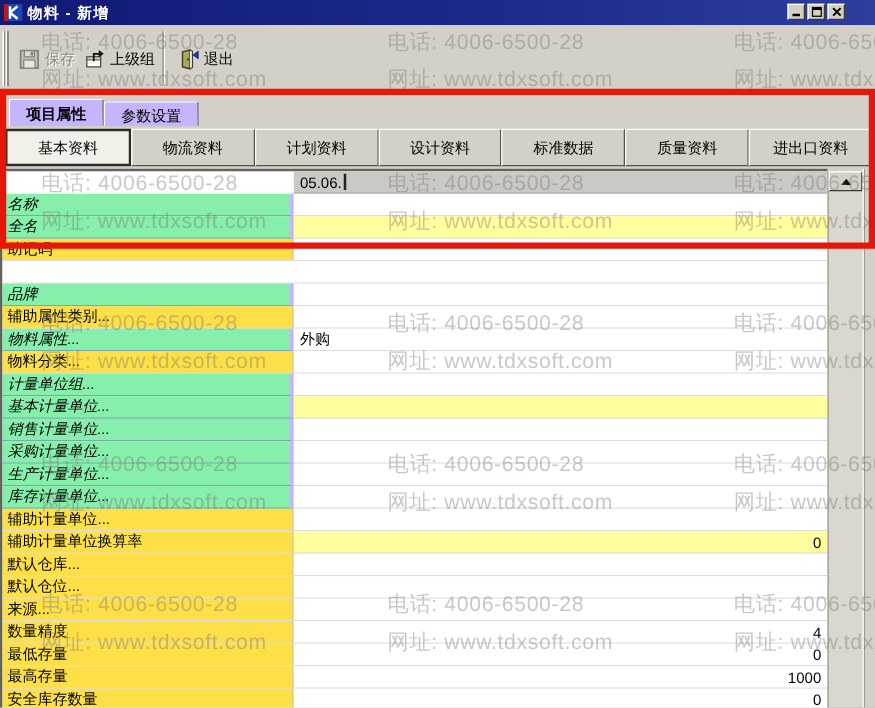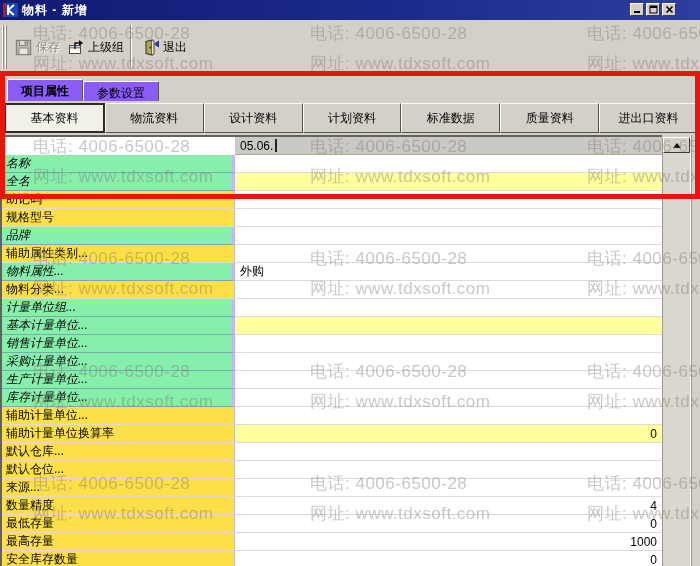--- a/index.html
+++ b/index.html
@@ -20,21 +20,21 @@
   .gripper { width:7px; height:44px; margin:2px 5px 0 2px;
              background:linear-gradient(90deg,#ffffff 0 1px,#8d8a84 1px 2px,transparent 2px 3px,#ffffff 3px 4px,#8d8a84 4px 5px,transparent 5px); }
   .tbtn { min-width:52px; height:46px; display:flex; flex-direction:row; align-items:center; gap:3px; padding-top:2px;
           font-size:12px; color:#000; background:transparent; border:none; }
   .tbtn .ticon { width:19px; height:19px; }
   .tbtn.disabled .tlabel { color:#8a8a86; text-shadow:1px 1px 0 rgba(255,255,255,.95); }
   .tsep { width:2px; height:42px; margin:2px 9px 0 6px; border-left:1px solid #8d8a84; border-right:1px solid #ffffff; }
 
   
   .tabrow { margin-top:7px; height:22px; display:flex; align-items:flex-end; padding-left:7px; position:relative; }
-  .tab { height:20px; padding:3px 13px 0; font-size:12px; background:#8b5cf6;
+  .tab { height:20px; padding:3px 13px 0; font-size:12px; background:#c4b5fd;
          border:1px solid; border-color:#ffffff #57544e transparent #ffffff; border-radius:2px 2px 0 0; }
   .tab.active { height:22px; font-weight:bold; position:relative; z-index:2; }
 
   
   .subtabs { margin:2px 2px 0 4px; height:30px; display:flex; }
   .stab { flex:1 1 0; display:flex; align-items:center; justify-content:center; font-size:12px; background:#d4d0c8;
           border-top:1px solid #fbfaf6; border-left:1px solid #fbfaf6; border-right:1px solid #55534e; border-bottom:1px solid #55534e;text-align:center; }
   .stab.active { background:#f2f1e9; border:2px solid #2e2c29; font-weight:normal; }
 
   
@@ -134,22 +134,22 @@
   </div>
 
   <div class="tabrow">
     <div class="tab active">项目属性</div>
     <div class="tab">参数设置</div>
   </div>
 
   <div class="subtabs" id="subtabs">
       <div class="stab active">基本资料</div>
       <div class="stab">物流资料</div>
+      <div class="stab">计划资料</div>
       <div class="stab">设计资料</div>
-      <div class="stab">计划资料</div>
       <div class="stab">标准数据</div>
       <div class="stab">质量资料</div>
       <div class="stab">进出口资料</div>
     </div>
 
   <div class="grid" id="grid">
       <div class="grow editing">
         <div class="cell lbl">代码</div>
         <div class="cell val">05.06.<span class="caret"></span></div>
       </div>
@@ -159,21 +159,20 @@
       </div>
       <div class="grow">
         <div class="cell lbl teal">全名</div>
         <div class="cell val yellow"></div>
       </div>
       <div class="grow">
         <div class="cell lbl">助记码</div>
         <div class="cell val"></div>
       </div>
       <div class="grow">
-        <div class="cell lbl">规格型号</div>
         <div class="cell val"></div>
       </div>
       <div class="grow">
         <div class="cell lbl teal">品牌</div>
         <div class="cell val"></div>
       </div>
       <div class="grow">
         <div class="cell lbl">辅助属性类别...</div>
         <div class="cell val"></div>
       </div>

